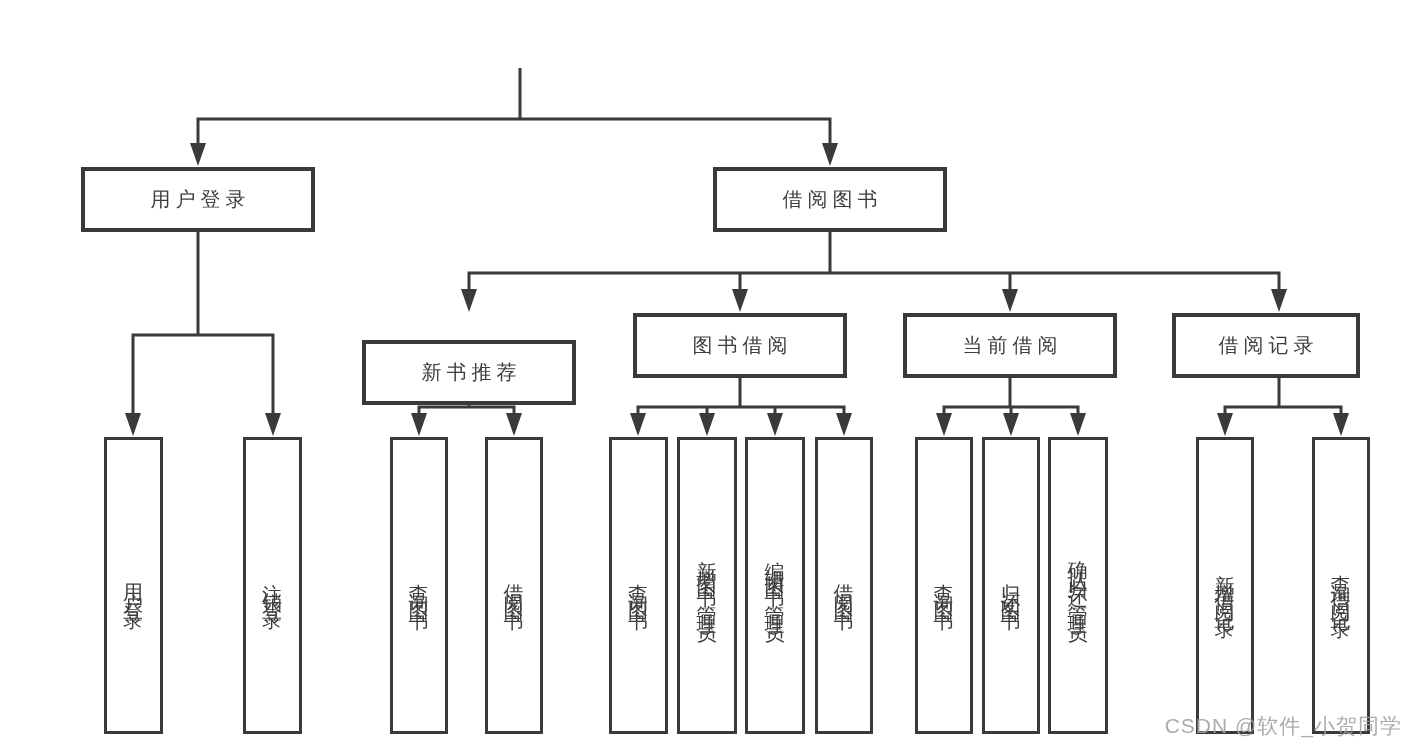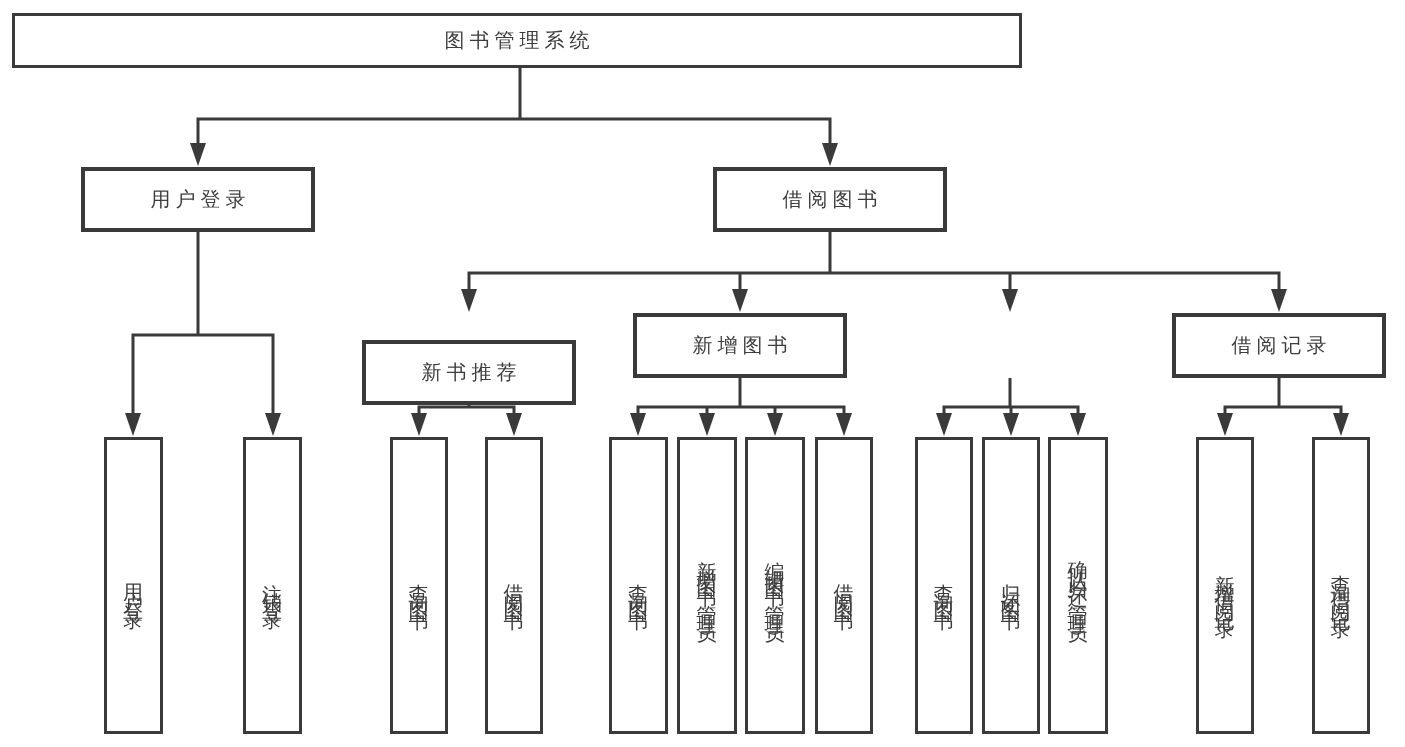--- a/index.html
+++ b/index.html
@@ -82,38 +82,38 @@
       <polygon points="767,413 783,413 775,436"></polygon>
       <polygon points="836,413 852,413 844,436"></polygon>
       <polygon points="936,413 952,413 944,436"></polygon>
       <polygon points="1003,413 1019,413 1011,436"></polygon>
       <polygon points="1070,413 1086,413 1078,436"></polygon>
       <polygon points="1217,413 1233,413 1225,436"></polygon>
       <polygon points="1333,413 1349,413 1341,436"></polygon>
     </g>
   </svg>
 
-  <div class="node h" style="left:12px;top:13px;width:1010px;height:55px;">
-    <span>图书管理系统</span>
-  </div>
 
   <div class="node h mid" style="left:81px;top:167px;width:234px;height:65px;">
     <span>用户登录</span>
   </div>
   <div class="node h mid" style="left:713px;top:167px;width:234px;height:65px;">
     <span>借阅图书</span>
   </div>
 
   <div class="node h mid" style="left:362px;top:313px;width:214px;height:65px;margin-top:27px;">
     <span>新书推荐</span>
   </div>
   <div class="node h mid" style="left:633px;top:313px;width:214px;height:65px;">
-    <span>新增图书</span>
+    <span>图书借阅</span>
   </div>
-  <div class="node h mid" style="left:1172px;top:313px;width:214px;height:65px;">
+  <div class="node h mid" style="left:903px;top:313px;width:214px;height:65px;">
+    <span>当前借阅</span>
+  </div>
+  <div class="node h mid" style="left:1172px;top:313px;width:188px;height:65px;">
     <span>借阅记录</span>
   </div>
 
   <div class="node v" style="left:104px;top:437px;width:59px;height:297px;">
     <span>用户登录</span>
   </div>
   <div class="node v" style="left:243px;top:437px;width:59px;height:297px;">
     <span>注销登录</span>
   </div>
 
@@ -147,14 +147,15 @@
     <span>确认归还（管理员）</span>
   </div>
 
   <div class="node v" style="left:1196px;top:437px;width:58px;height:297px;">
     <span>新增借阅记录</span>
   </div>
   <div class="node v" style="left:1312px;top:437px;width:58px;height:297px;">
     <span>查询借阅记录</span>
   </div>
 
+  <div class="watermark">CSDN @软件_小贺同学</div>
 
 </div>
 
 </body></html>

